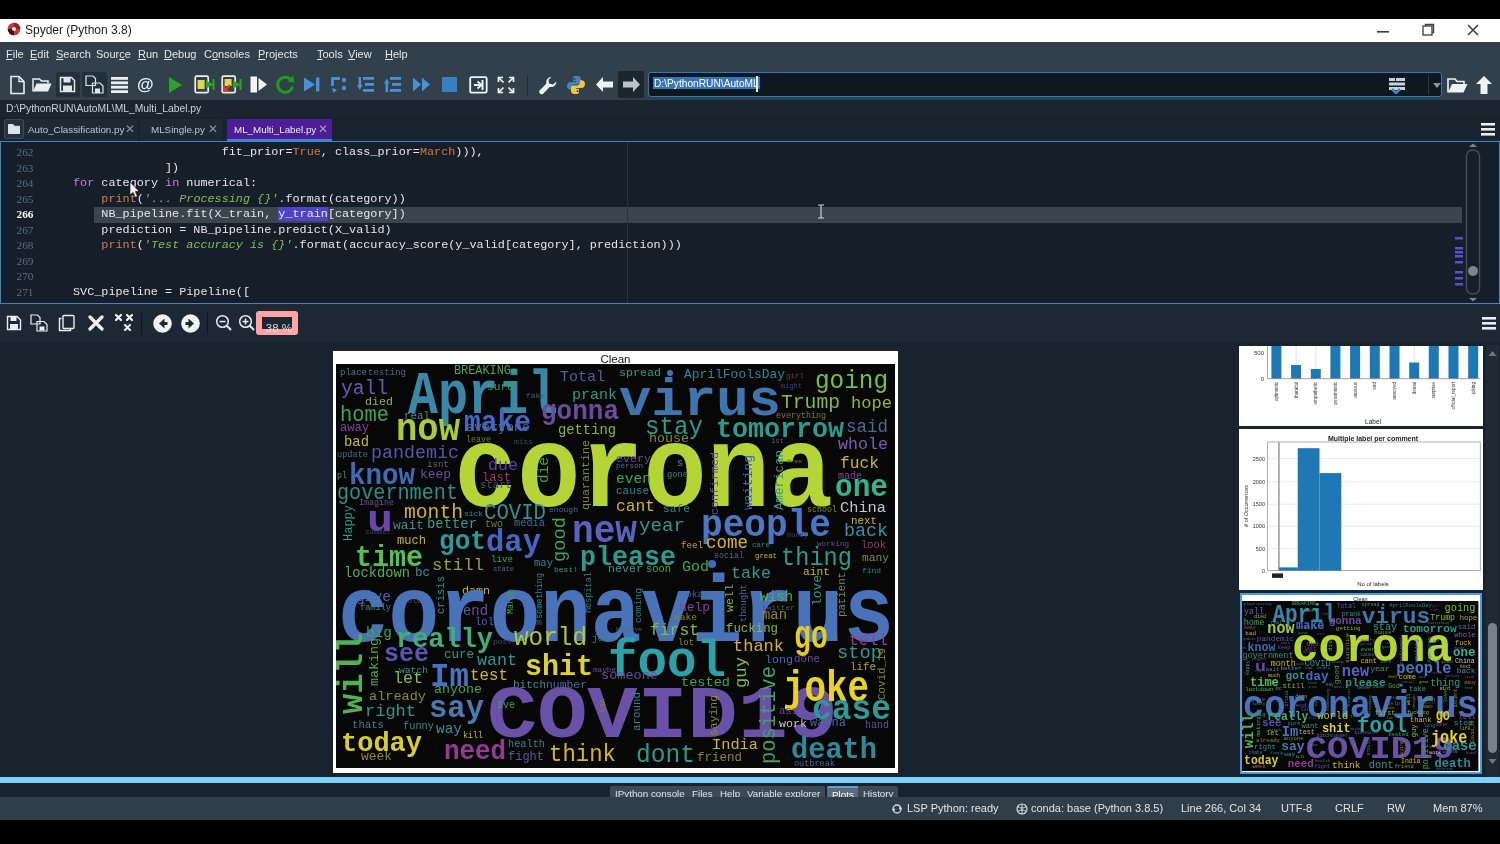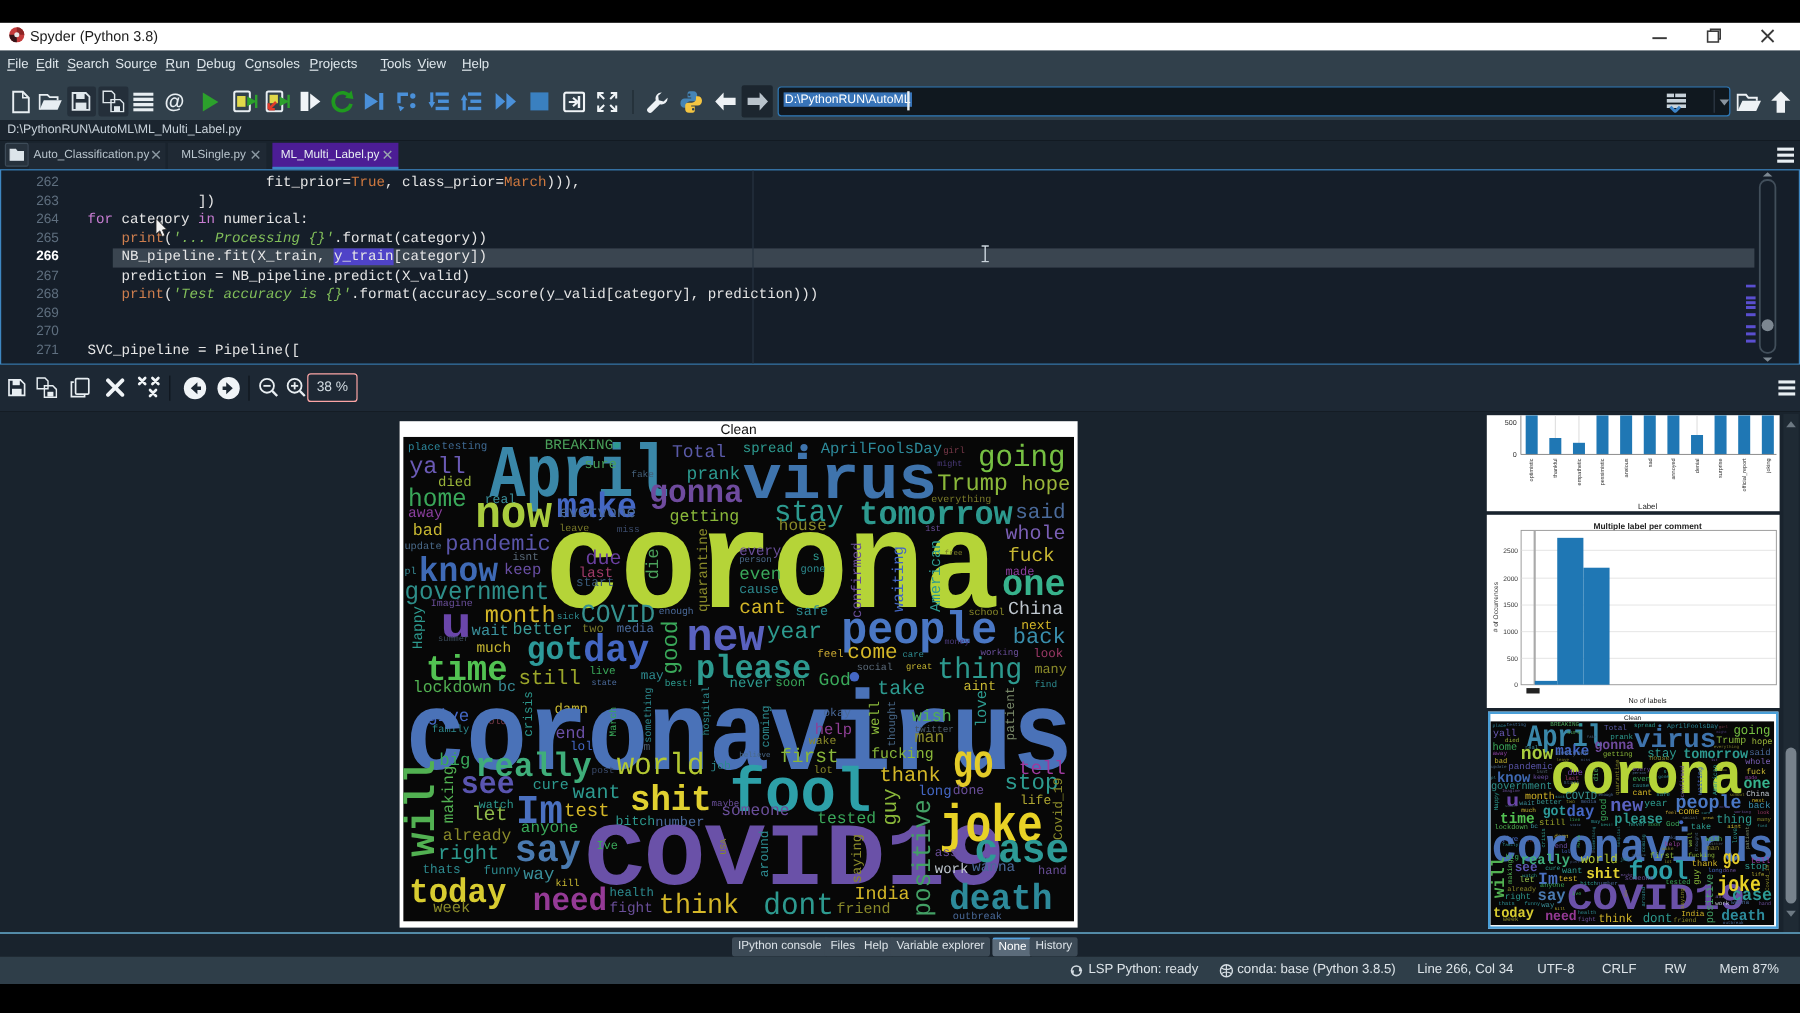--- a/index.html
+++ b/index.html
@@ -6,26 +6,26 @@
 #stage{position:relative;width:1500px;height:844px}
 .bar{position:absolute;left:0;width:1500px}
 #titlebar{top:19px;height:29px;background:#fff;color:#1b1b1b;font-size:12px}
 #menubar{top:42px;height:28px;background:#31404b;color:#dfe7ec;font-size:11px}
 #toolbar{top:70px;height:30px;background:#31404b}
 #pathbar{top:100px;height:17px;background:#1b252f;color:#c9d3db;font-size:10.3px}
 #tabbar{top:117px;height:24px;background:#19232d}
 #editor{top:141px;height:163px;background:#151e29;border:1px solid #3e87c2}
 #plotbar{top:304px;height:39px;background:#1d2834}
 #pane{top:343px;height:434px;background:#19232d}
-#btabs{top:777px;height:20px;background:#19232d;border-top:1px solid #7dd3fc}
+#btabs{top:777px;height:20px;background:#19232d;border-top:6px solid #7dd3fc}
 #status{top:797px;height:23px;background:#2f3e49;color:#dde4e9;font-size:11px}
 .mitem{position:absolute;top:6px}
 .tab{position:absolute;top:2px;height:22px;background:#1f2934;color:#b9c5cd;font-size:9.8px;line-height:21px}
 .code{position:absolute;left:0;font-family:"Liberation Mono",monospace;font-size:11.8px;line-height:15.55px;white-space:pre;color:#e6e6e6}
-.gut{position:absolute;font-family:Liberation Sans, sans-serif;font-size:11.3px;line-height:15.55px;color:#5f6f7f;text-align:right;width:48px;white-space:pre}
+.gut{position:absolute;font-family:Liberation Serif, serif;font-size:11.3px;line-height:15.55px;color:#5f6f7f;text-align:center;width:48px;white-space:pre}
 .kw{color:#c87dd2}.bi{color:#cd7e4e}.st{color:#82bf5a;font-style:italic}.nu{color:#d0793f}
 .btab{position:absolute;top:3px;height:16px;background:#3c4a56;color:#dce3e8;font-size:9.8px;line-height:15px;padding:0 5px;border-radius:2px}
 .sit{position:absolute;top:5px}
 </style></head><body>
 <div id="stage">
 <div class="bar" style="top:0;height:19px;background:#000"></div>
 <div class="bar" id="titlebar">
  <svg class="abs" style="left:7px;top:3px" width="14" height="14" viewBox="0 0 14 14">
         <circle cx="7" cy="7" r="6.3" fill="#c43b3b"></circle>
         <path d="M7 .7 A6.3 6.3 0 0 1 13.3 7 L7 7 Z" fill="#8c2626"></path>
@@ -308,21 +308,21 @@
         <circle cx="7.5" cy="7.5" r="5.8" fill="none" stroke="#e8eef2" stroke-width="1.5"></circle>
         <path d="M11.8 11.8 L16 16" stroke="#e8eef2" stroke-width="2"></path>
         <rect x="4.5" y="6.8" width="6" height="1.5" fill="#e8eef2"></rect>
       </svg>
  <svg class="abs" style="left:238px;top:10px" width="18" height="18" viewBox="0 0 18 18">
         <circle cx="7.5" cy="7.5" r="5.8" fill="none" stroke="#e8eef2" stroke-width="1.5"></circle>
         <path d="M11.8 11.8 L16 16" stroke="#e8eef2" stroke-width="2"></path>
         <rect x="4.5" y="6.8" width="6" height="1.5" fill="#e8eef2"></rect>
         <rect x="6.8" y="4.5" width="1.5" height="6" fill="#e8eef2"></rect>
       </svg>
- <div class="abs" style="left:256px;top:7px;width:42px;height:24px;border:1px solid #fca5a5;border-radius:3px;color:#d3dce2;font-size:11.5px;text-align:center;line-height:22px">38 %</div>
+ <div class="abs" style="left:256px;top:7px;width:42px;height:24px;border:6px solid #fca5a5;border-radius:3px;color:#d3dce2;font-size:11.5px;text-align:right;line-height:22px">38 %</div>
  <svg class="abs" style="left:1481px;top:11px" width="16" height="16">
         <rect x="1" y="2" width="14" height="2.6" fill="#e8eef2"></rect>
         <rect x="1" y="7" width="14" height="2.6" fill="#e8eef2"></rect>
         <rect x="1" y="12" width="14" height="2.6" fill="#e8eef2"></rect>
       </svg>
 </div>
 <div class="bar" id="pane">
  <div class="abs" style="left:333px;top:8px;width:565px;height:422px;background:#fff"></div>
  <div class="abs" style="left:333px;top:10px;width:565px;text-align:center;color:#111;font-size:11.5px;font-family:'Liberation Sans',sans-serif">Clean</div>
  <svg class="abs" style="left:336px;top:21px" width="559" height="404" viewBox="0 0 559 404">
@@ -821,21 +821,21 @@
   <path d="M2.5 9 L6.5 4 L10.5 9 Z" fill="#6d7983"></path>
   <rect x="2" y="276" width="9" height="130" rx="4.5" fill="#77828c"></rect>
   <path d="M2.5 412 L6.5 417 L10.5 412 Z" fill="#6d7983"></path>
  </svg>
 </div>
 <div class="bar" id="btabs">
  <div class="btab" style="left:610px">IPython console</div>
  <div class="btab" style="left:687px">Files</div>
  <div class="btab" style="left:715px">Help</div>
  <div class="btab" style="left:742px">Variable explorer</div>
- <div class="btab" style="left:827px;background:#5b6b7a;color:#fff;border-top:2px solid #55a0dd;line-height:13px">None</div>
+ <div class="btab" style="left:827px;background:#5b6b7a;color:#fff;border-top:2px solid #55a0dd;line-height:13px">Plots</div>
  <div class="btab" style="left:858px">History</div>
 </div>
 <div class="bar" id="status">
  <svg class="sit" style="left:891px;top:6px" width="12" height="12" viewBox="0 0 12 12">
         <path d="M2 6 A4 4 0 0 1 10 6 M10 6 A4 4 0 0 1 2 6" fill="none" stroke="#d5dde3" stroke-width="1.3"></path>
         <path d="M8.5 3 L11 6 L8 6.5 Z" fill="#d5dde3"></path>
         <path d="M3.5 9 L1 6 L4 5.5 Z" fill="#d5dde3"></path>
       </svg>
  <span class="sit" style="left:907px">LSP Python: ready</span>
  <svg class="sit" style="left:1016px;top:6px" width="12" height="12" viewBox="0 0 12 12">

